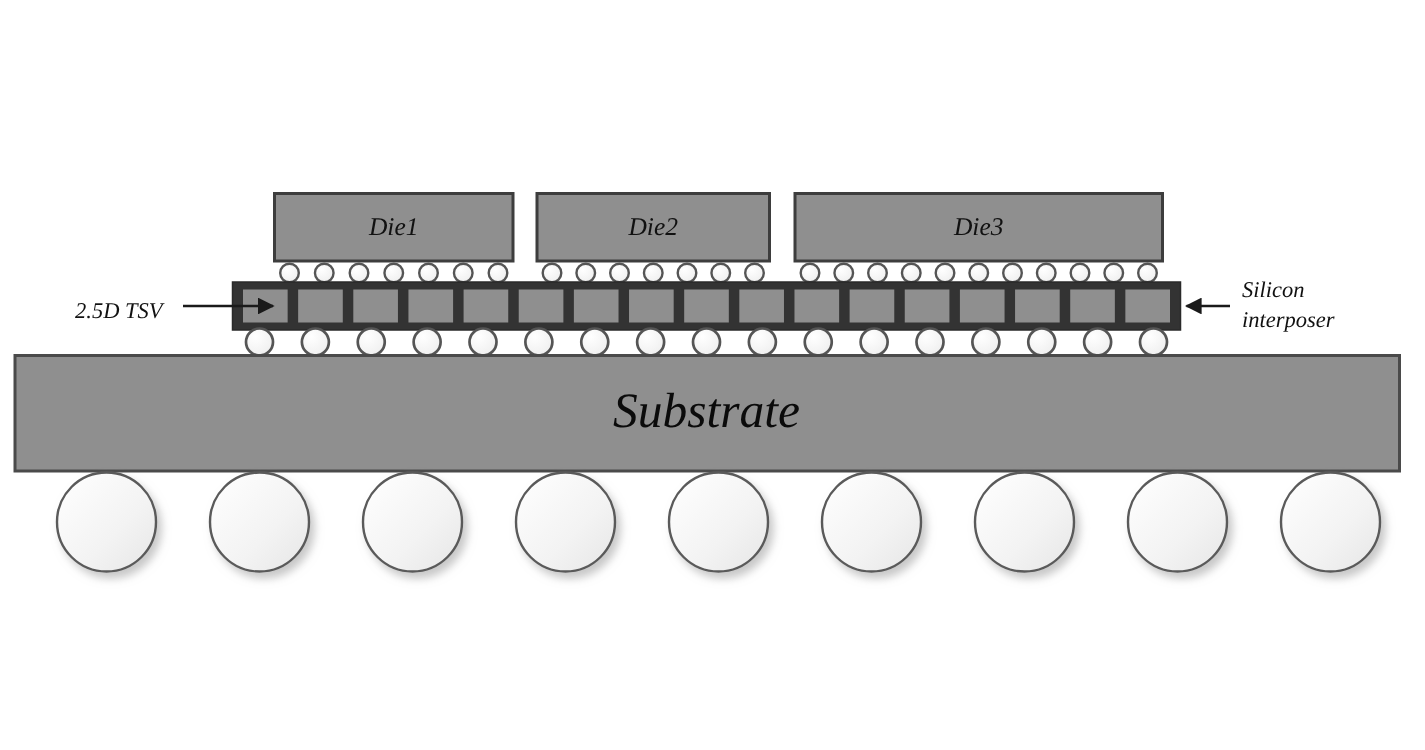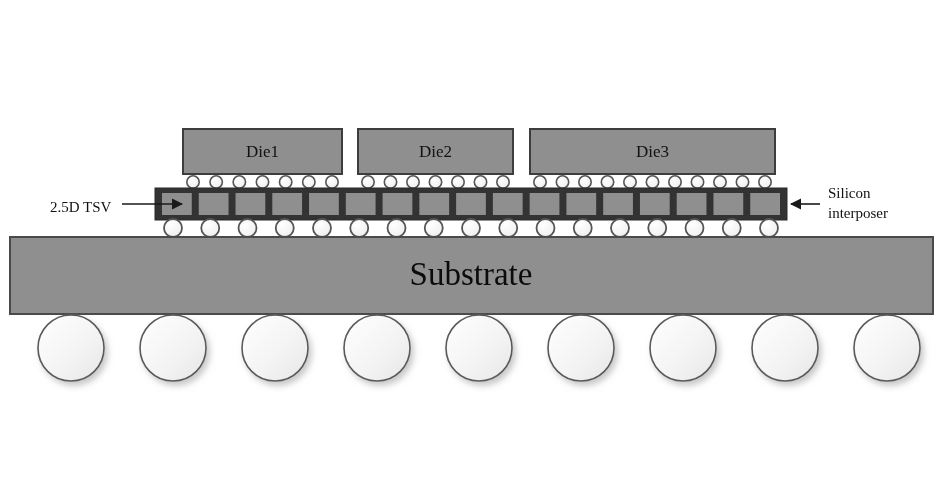--- a/index.html
+++ b/index.html
@@ -12,20 +12,21 @@
     height: 500px;
     position: relative;
     overflow: hidden;
     font-family: "Liberation Serif", "DejaVu Serif", serif;
   }
   #stage {
     position: absolute;
     left: 0; top: 0;
     width: 950px;
     height: 500px;
+    font-style: italic;
   }
   svg.diagram {
     display: block;
     width: 950px;
     height: 500px;
   }
   .die-label {
     font-family: "Liberation Serif", "DejaVu Serif", serif;
     font-size: 17px;
     fill: #111111;

